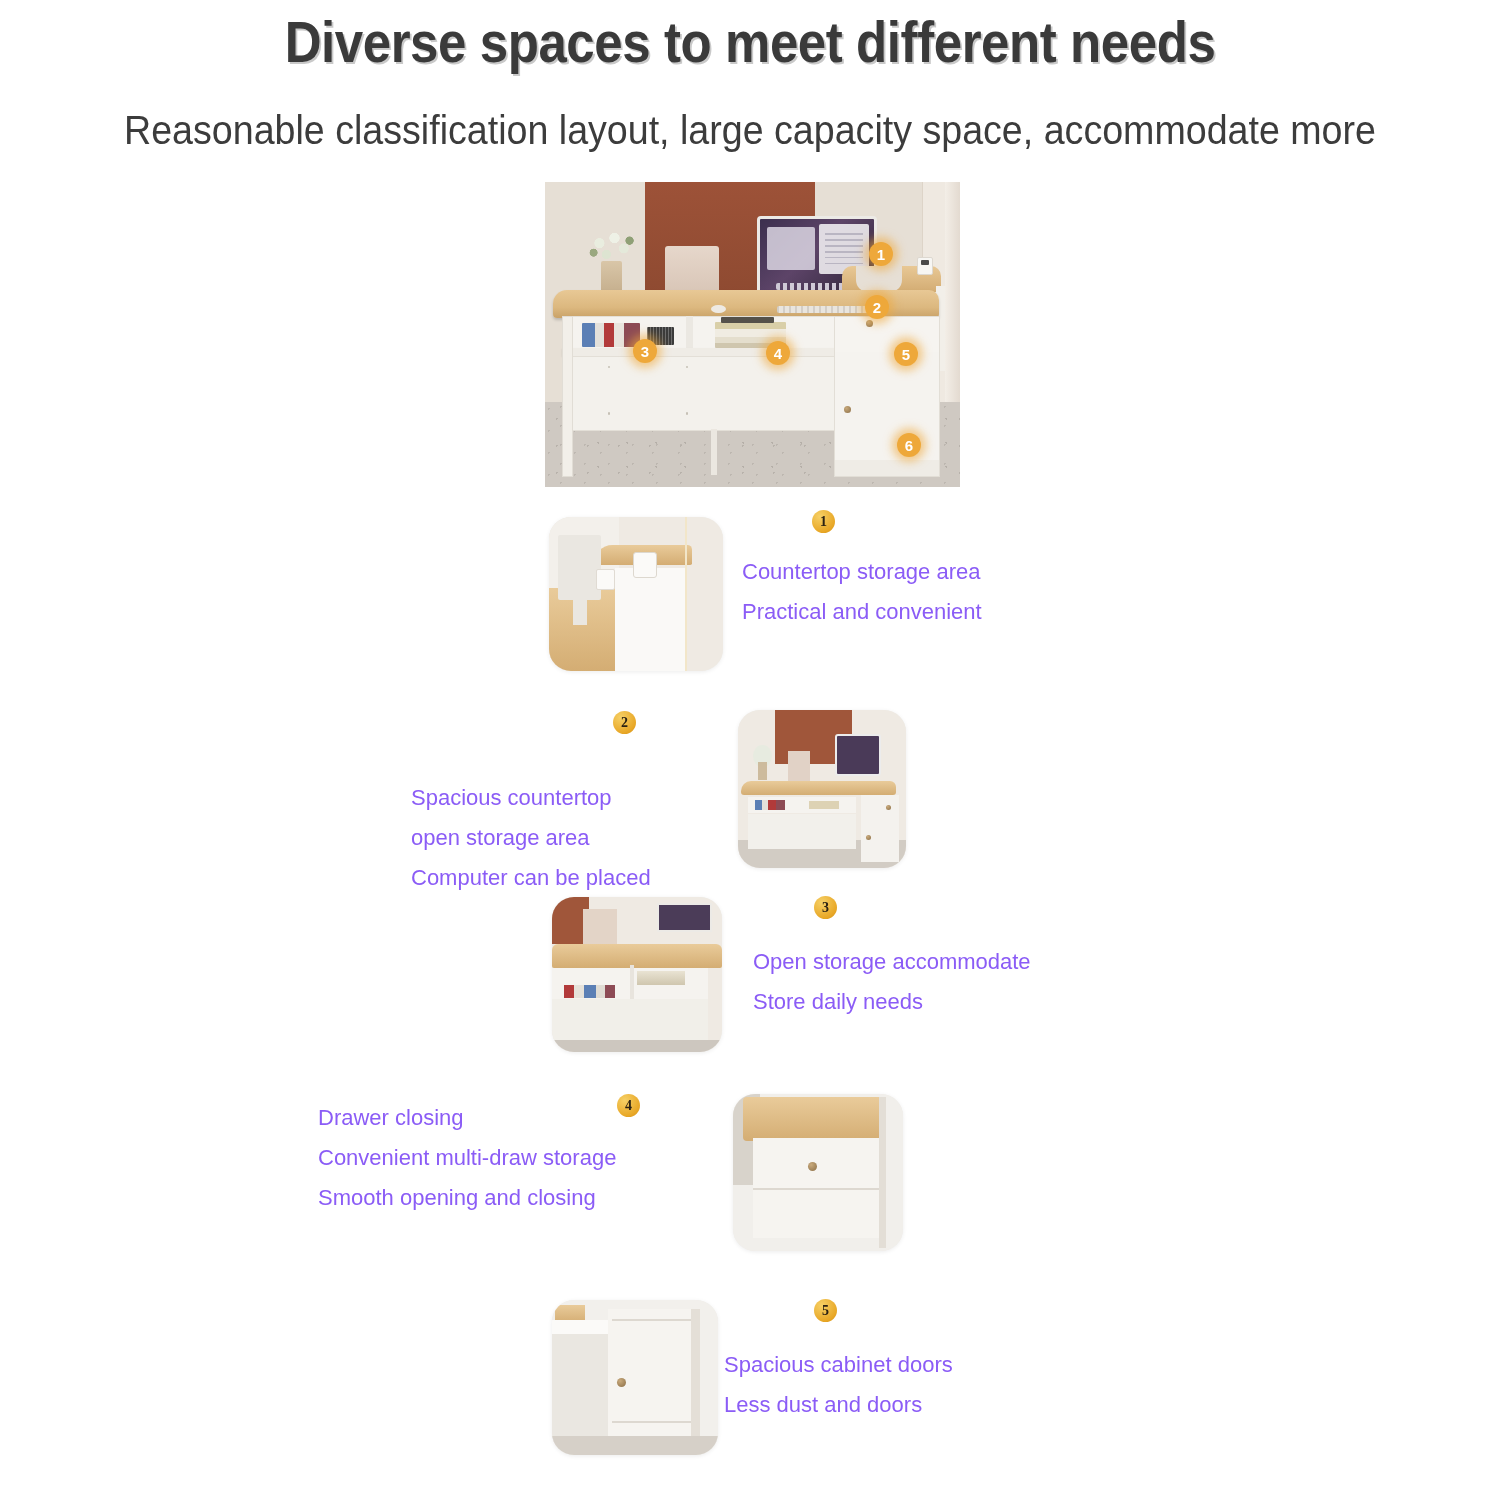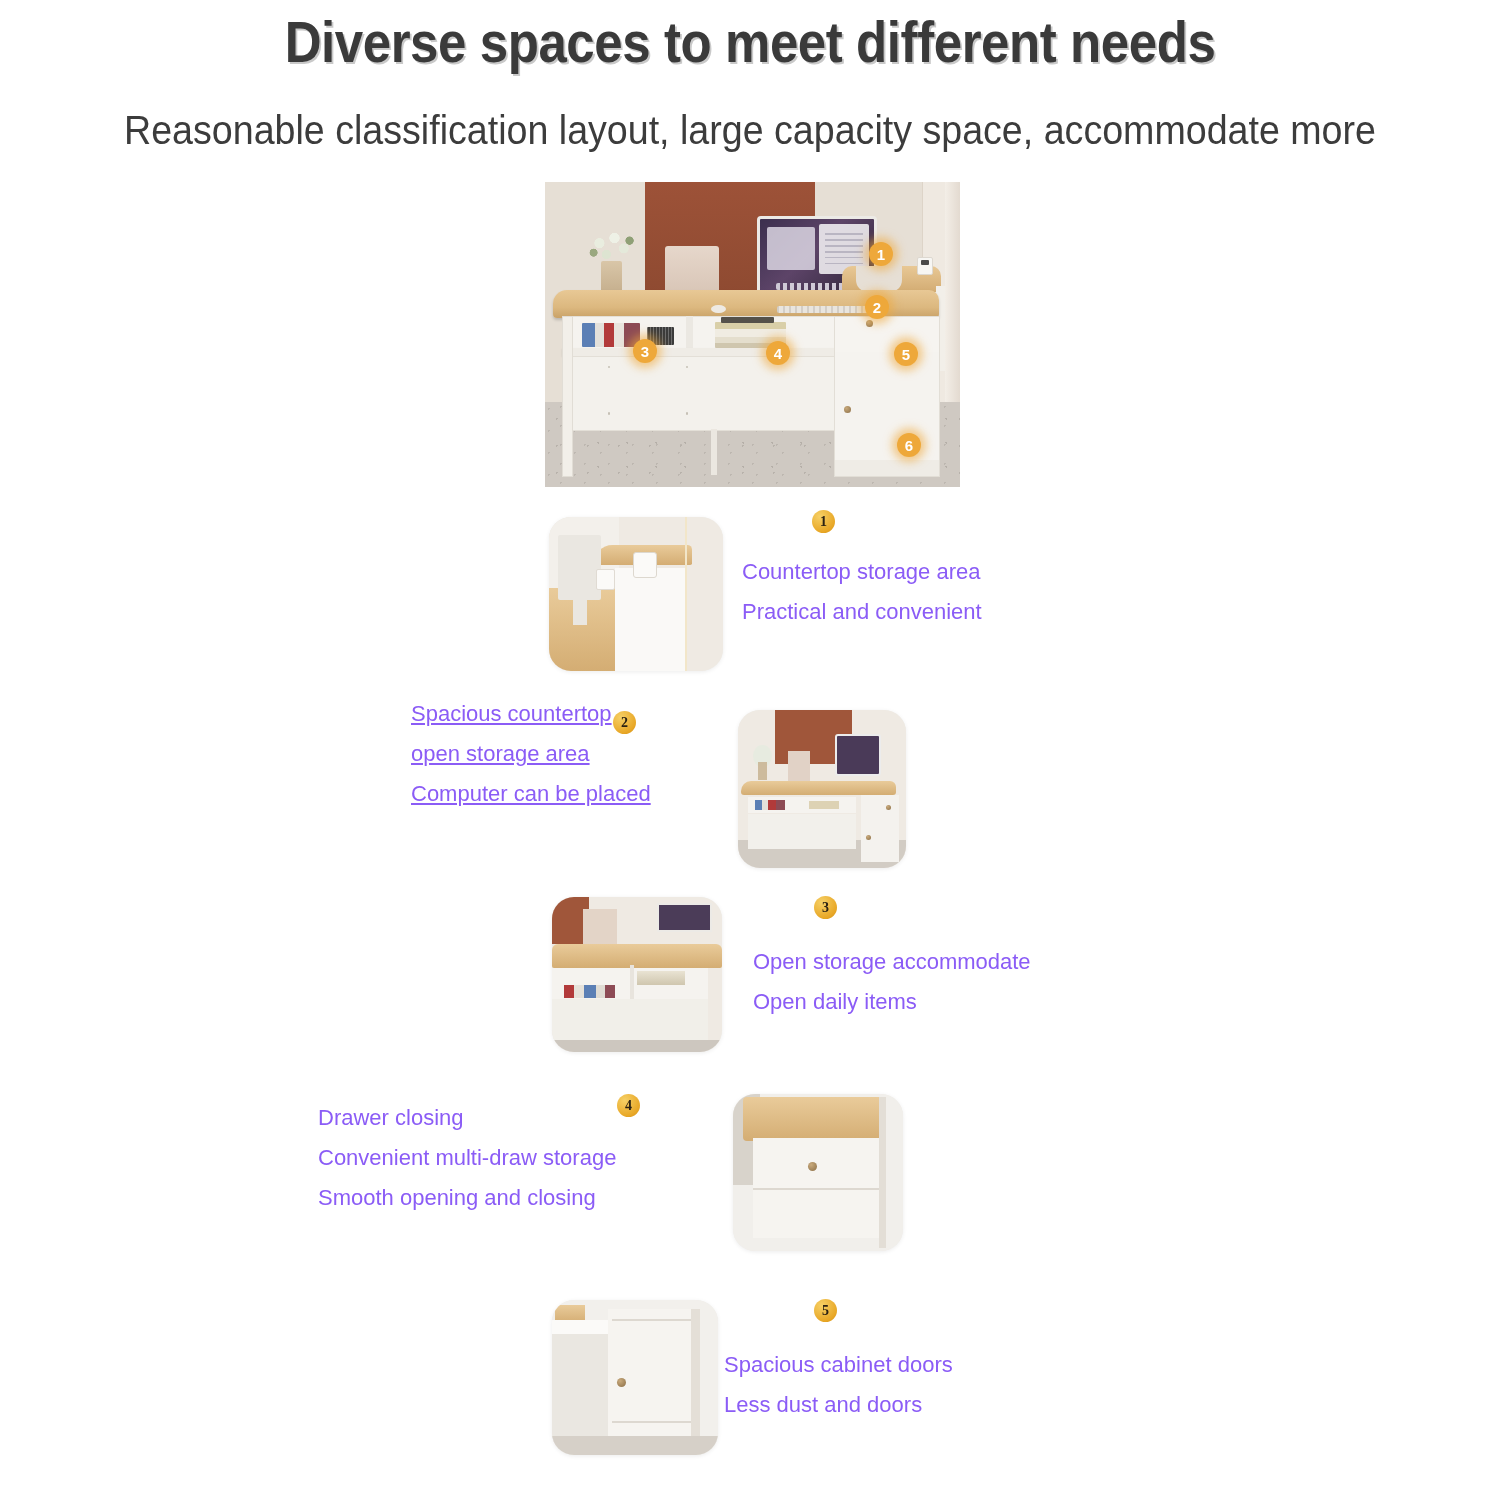--- a/index.html
+++ b/index.html
@@ -350,21 +350,21 @@
     <div class="t-line" style="left:78%; top:0; width:2px; height:100%; background:#f2e6c9;"></div>
   </div>
 </div>
 <div class="badge" style="left:812px; top:510px;">1</div>
 <div class="caption" style="left:742px; top:552px;">
   <div>Countertop storage area</div>
   <div>Practical and convenient</div>
 </div>
 
 <div class="badge" style="left:613px; top:711px;">2</div>
-<div class="caption" style="left:411px; top:694px;text-decoration:underline;">
+<div class="caption" style="left:411px; top:778px;">
   <div>Spacious countertop</div>
   <div>open storage area</div>
   <div>Computer can be placed</div>
 </div>
 <div class="thumb" style="left:738px; top:710px; width:168px; height:158px;">
   <div class="thumb-scene">
     <div class="t-wall"></div>
     <div class="t-accent" style="left:22%; top:0; width:46%; height:34%;"></div>
     <div class="t-floor" style="height:18%;"></div>
     <div class="t-white2" style="left:9%; top:22%; width:11%; height:14%; background:#e7ebe0; border-radius:50%;"></div>
@@ -393,21 +393,21 @@
     <div class="t-white2" style="left:46%; top:44%; width:2.5%; height:22%; background:#e8e4dd;"></div>
     <div class="t-white2" style="left:7%; top:57%; width:30%; height:8%; background:linear-gradient(90deg,#b23a3a 0 20%,#e6e2da 20% 40%,#5b7fb5 40% 62%,#e0dcd4 62% 80%,#8d4b55 80% 100%);"></div>
     <div class="t-white2" style="left:50%; top:48%; width:28%; height:9%; background:linear-gradient(180deg,#e9e3d3,#cfc6ae);"></div>
     <div class="t-white" style="left:0; top:66%; width:92%; height:34%; background:#f1efe9;"></div>
     <div class="t-floor" style="height:8%; background:#cdc7bf;"></div>
   </div>
 </div>
 <div class="badge" style="left:814px; top:896px;">3</div>
 <div class="caption" style="left:753px; top:942px;">
   <div>Open storage accommodate</div>
-  <div>Open daily items</div>
+  <div>Store daily needs</div>
 </div>
 
 <div class="badge" style="left:617px; top:1094px;">4</div>
 <div class="caption" style="left:318px; top:1098px;">
   <div>Drawer closing</div>
   <div>Convenient multi-draw storage</div>
   <div>Smooth opening and closing</div>
 </div>
 <div class="thumb" style="left:733px; top:1094px; width:170px; height:157px;">
   <div class="thumb-scene">

